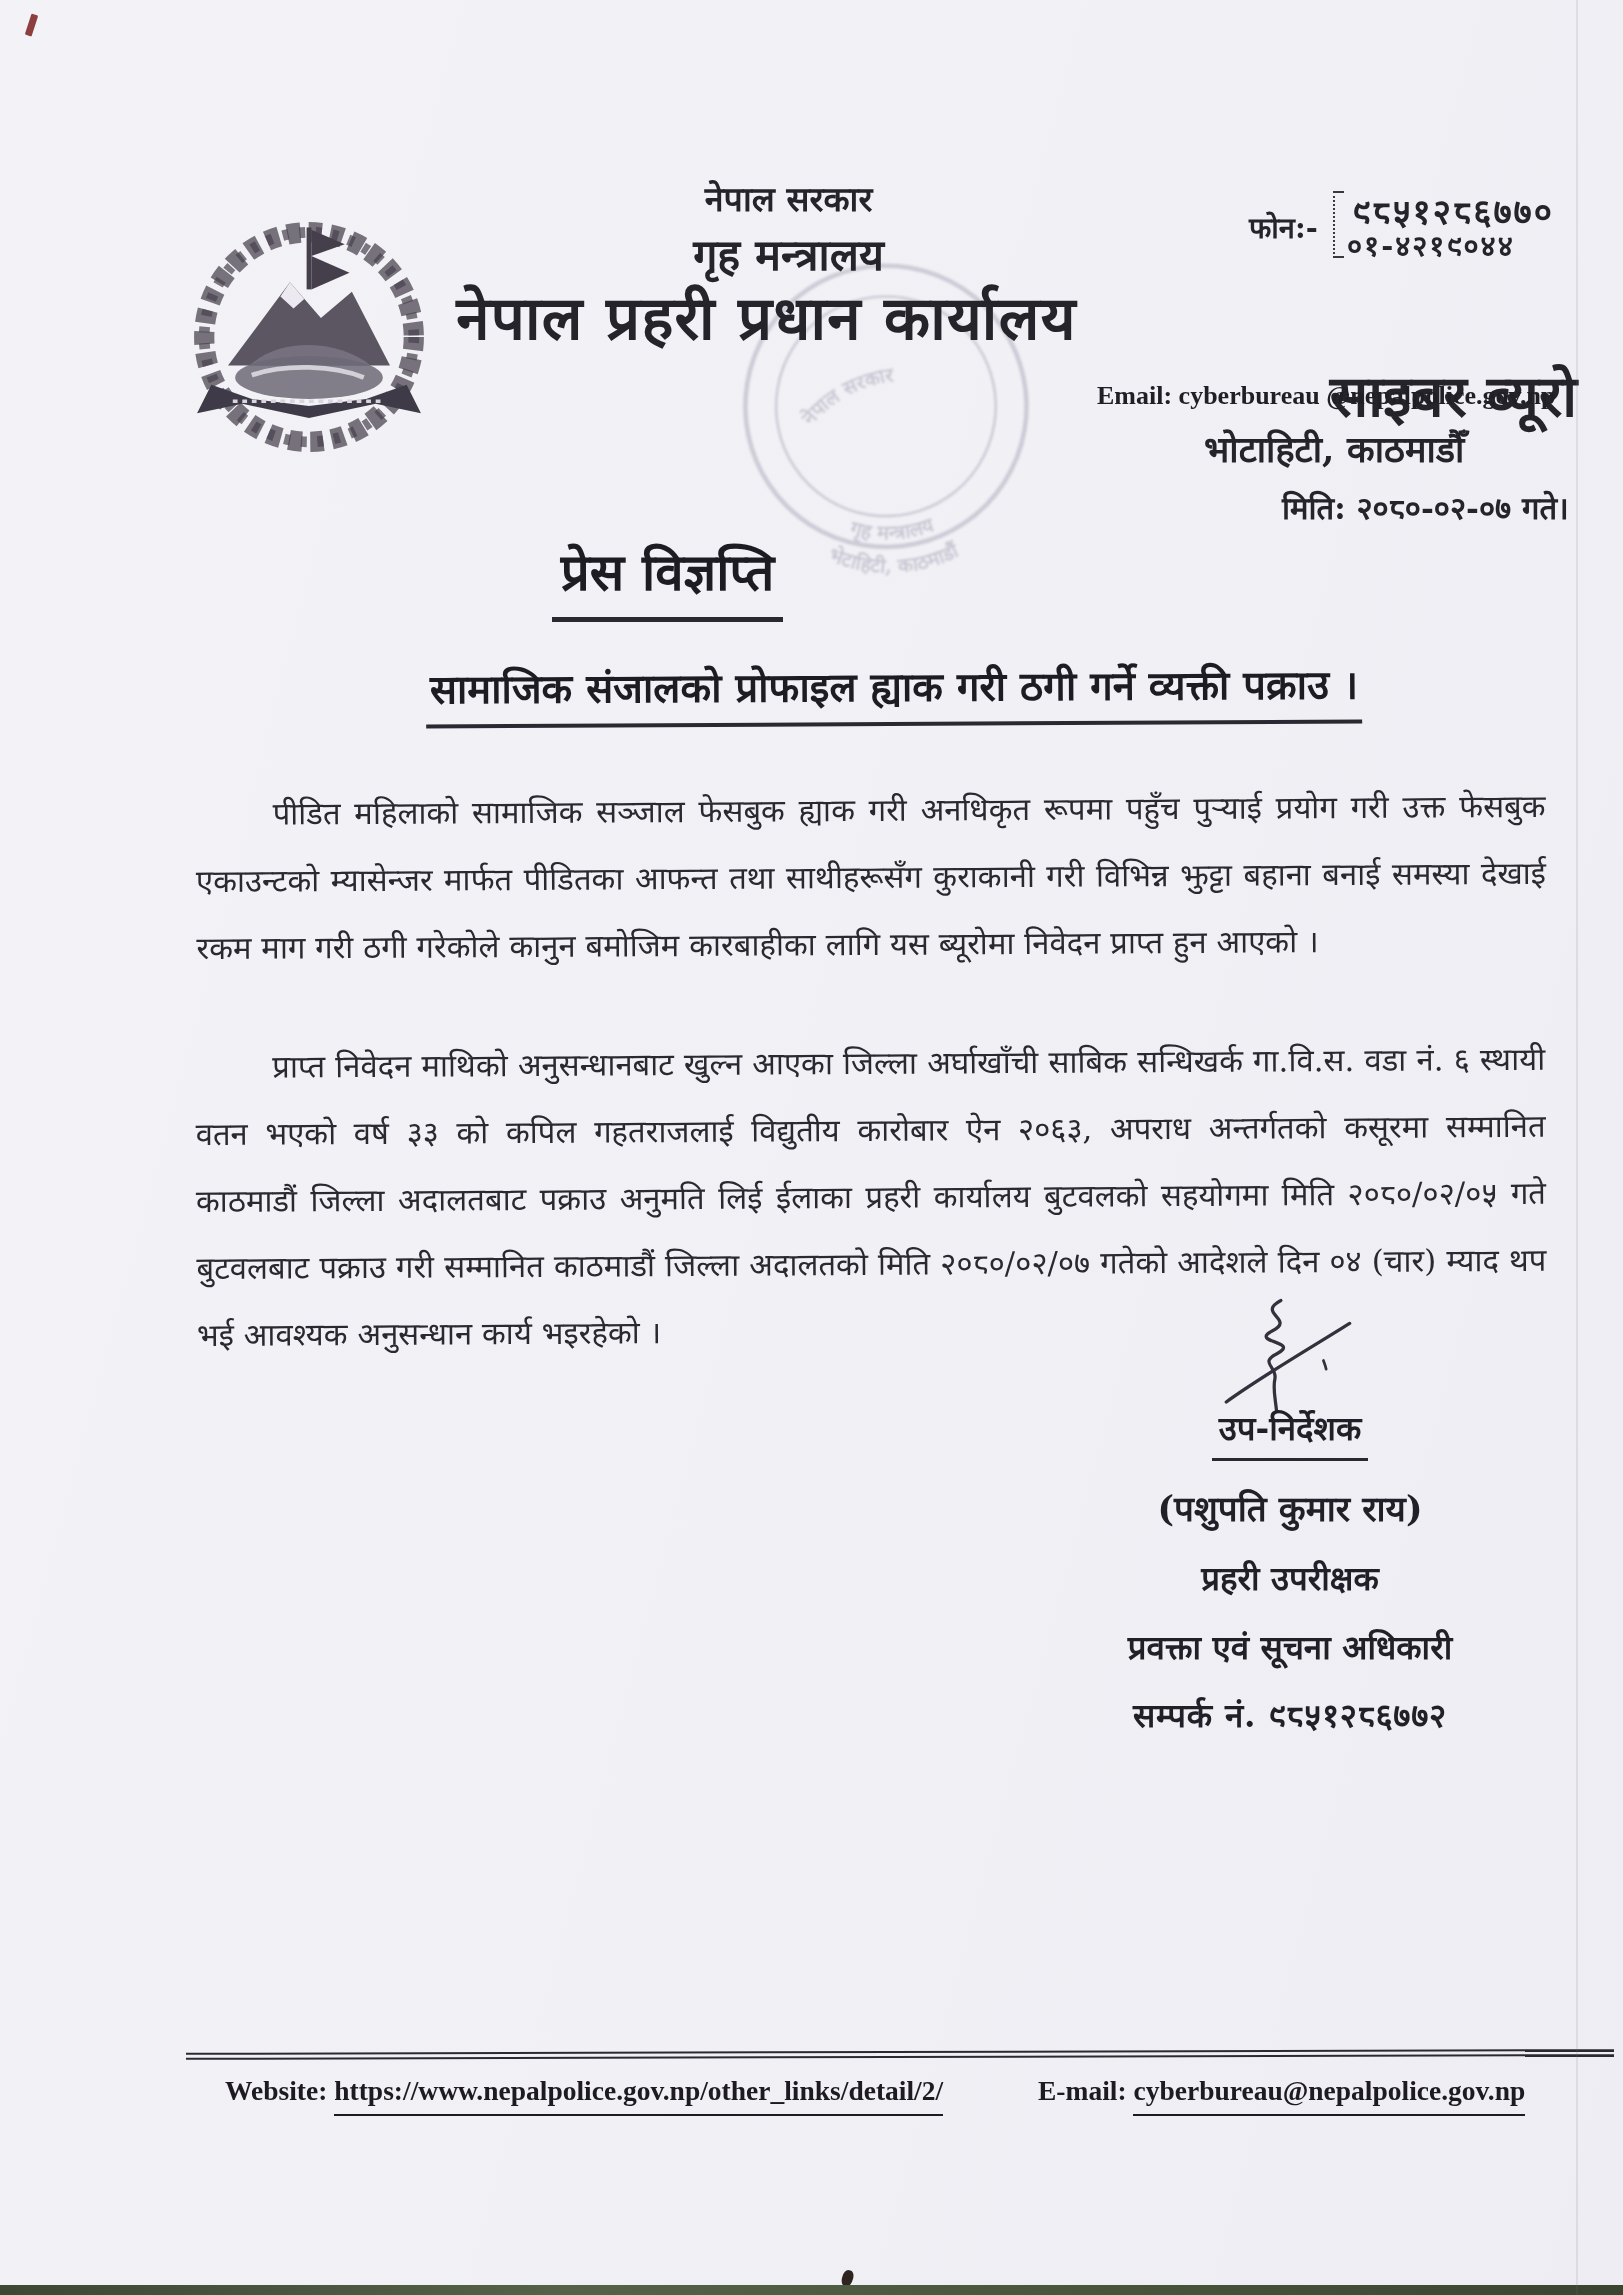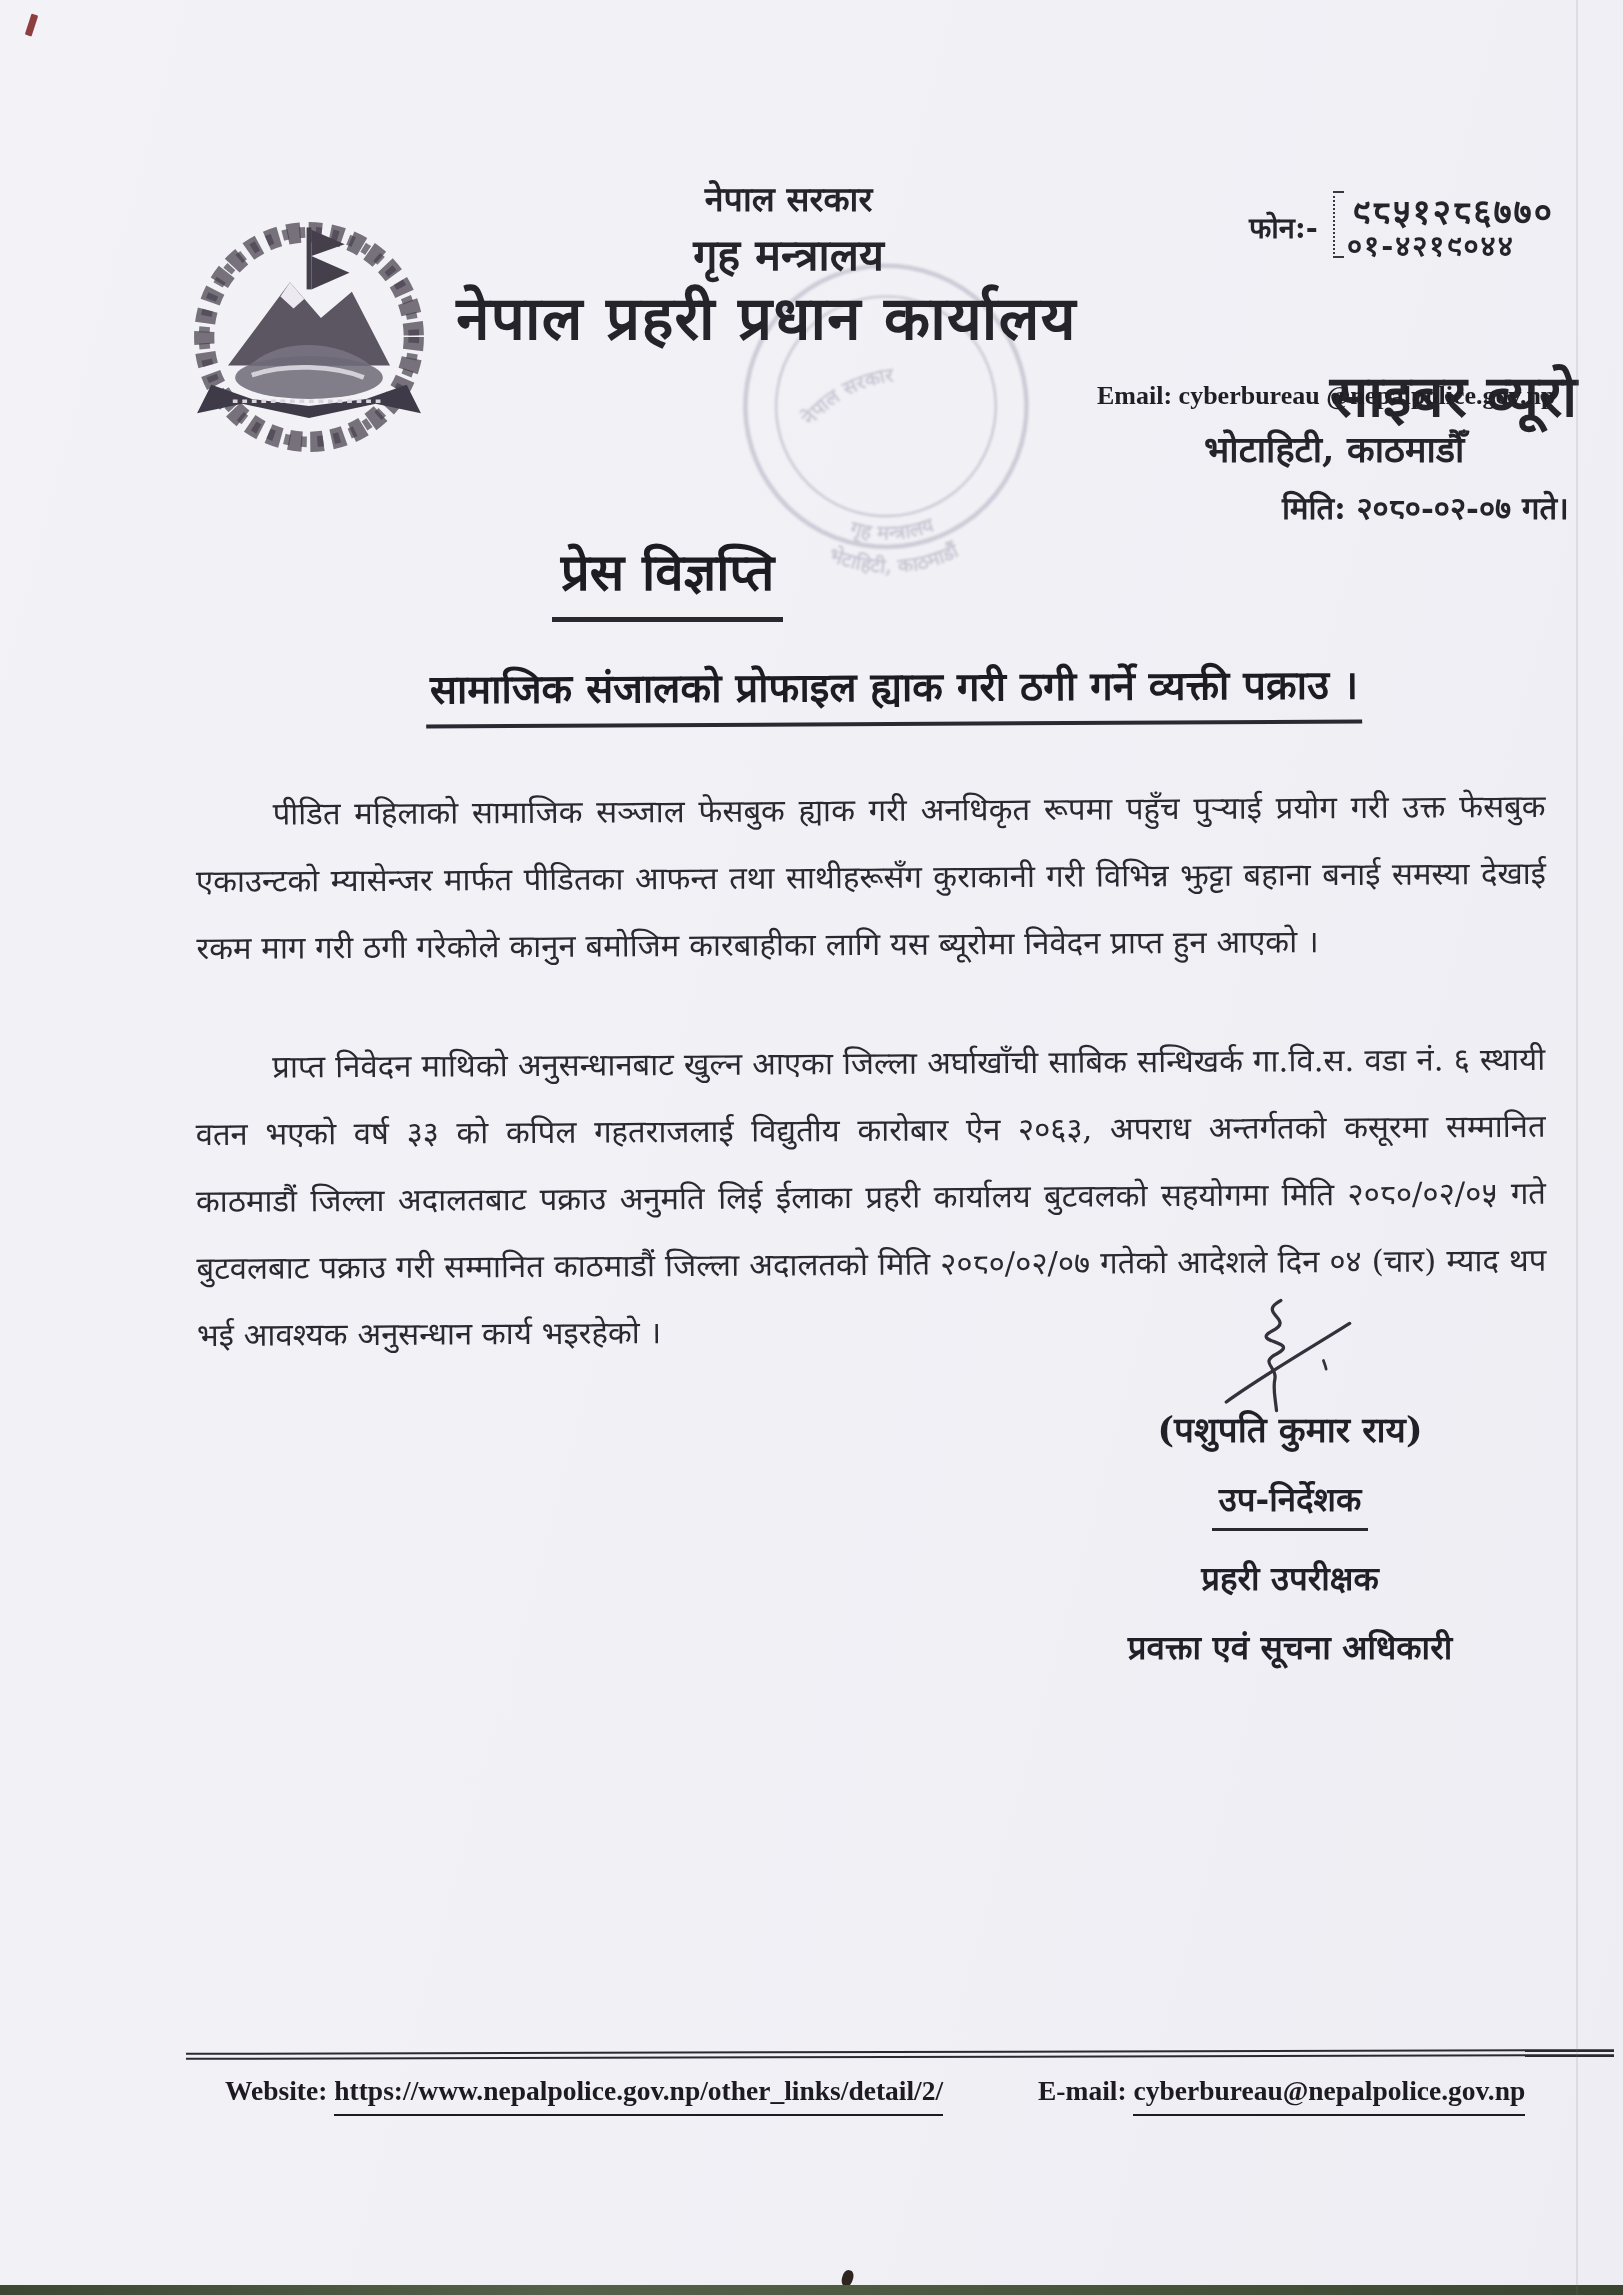--- a/index.html
+++ b/index.html
@@ -168,24 +168,25 @@
 
   <p class="para para-1">पीडित महिलाको सामाजिक सञ्जाल फेसबुक ह्याक गरी अनधिकृत रूपमा पहुँच पुर्‍याई प्रयोग गरी उक्त फेसबुक एकाउन्टको म्यासेन्जर मार्फत पीडितका आफन्त तथा साथीहरूसँग कुराकानी गरी विभिन्न झुट्टा बहाना बनाई समस्या देखाई रकम माग गरी ठगी गरेकोले कानुन बमोजिम कारबाहीका लागि यस ब्यूरोमा निवेदन प्राप्त हुन आएको ।</p>
   <p class="para para-2">प्राप्त निवेदन माथिको अनुसन्धानबाट खुल्न आएका जिल्ला अर्घाखाँची साबिक सन्धिखर्क गा.वि.स. वडा नं. ६ स्थायी वतन भएको वर्ष ३३ को कपिल गहतराजलाई विद्युतीय कारोबार ऐन २०६३, अपराध अन्तर्गतको कसूरमा सम्मानित काठमाडौं जिल्ला अदालतबाट पक्राउ अनुमति लिई ईलाका प्रहरी कार्यालय बुटवलको सहयोगमा मिति २०८०/०२/०५ गते बुटवलबाट पक्राउ गरी सम्मानित काठमाडौं जिल्ला अदालतको मिति २०८०/०२/०७ गतेको आदेशले दिन ०४ (चार) म्याद थप भई आवश्यक अनुसन्धान कार्य भइरहेको ।</p>
 
   <svg class="sig-svg" viewBox="0 0 300 240" aria-hidden="true">
     <path d="M158,10 C112,34 186,44 142,66 C100,88 196,84 150,108 C118,124 152,132 147,154 C143,172 148,190 150,212" fill="none" stroke="#34303c" stroke-width="6" stroke-linecap="round"></path>
     <path d="M58,196 C118,152 214,96 284,52" fill="none" stroke="#34303c" stroke-width="6" stroke-linecap="round"></path>
     <path d="M236,120 c2,6 4,10 5,16" fill="none" stroke="#34303c" stroke-width="5" stroke-linecap="round"></path>
   </svg>
   <div class="sig-block">
+    <div class="sig-line"><span class="sig-designation">उप-निर्देशक</span></div>
     <div class="sig-line sig-name">(पशुपति कुमार राय)</div>
-    <div class="sig-line"><span class="sig-designation">उप-निर्देशक</span></div>
     <div class="sig-line">प्रहरी उपरीक्षक</div>
     <div class="sig-line">प्रवक्ता एवं सूचना अधिकारी</div>
+    <div class="sig-line sig-contact">सम्पर्क नं. ९८५१२८६७७२</div>
   </div>
 
   <div class="footer-rule"></div>
   <div class="footer-row">
     <div class="footer-website">
       <span>Website:</span>
       <span class="u-link">https://www.nepalpolice.gov.np/other_links/detail/2/</span>
     </div>
     <div class="footer-email">
       <span>E-mail:</span>

